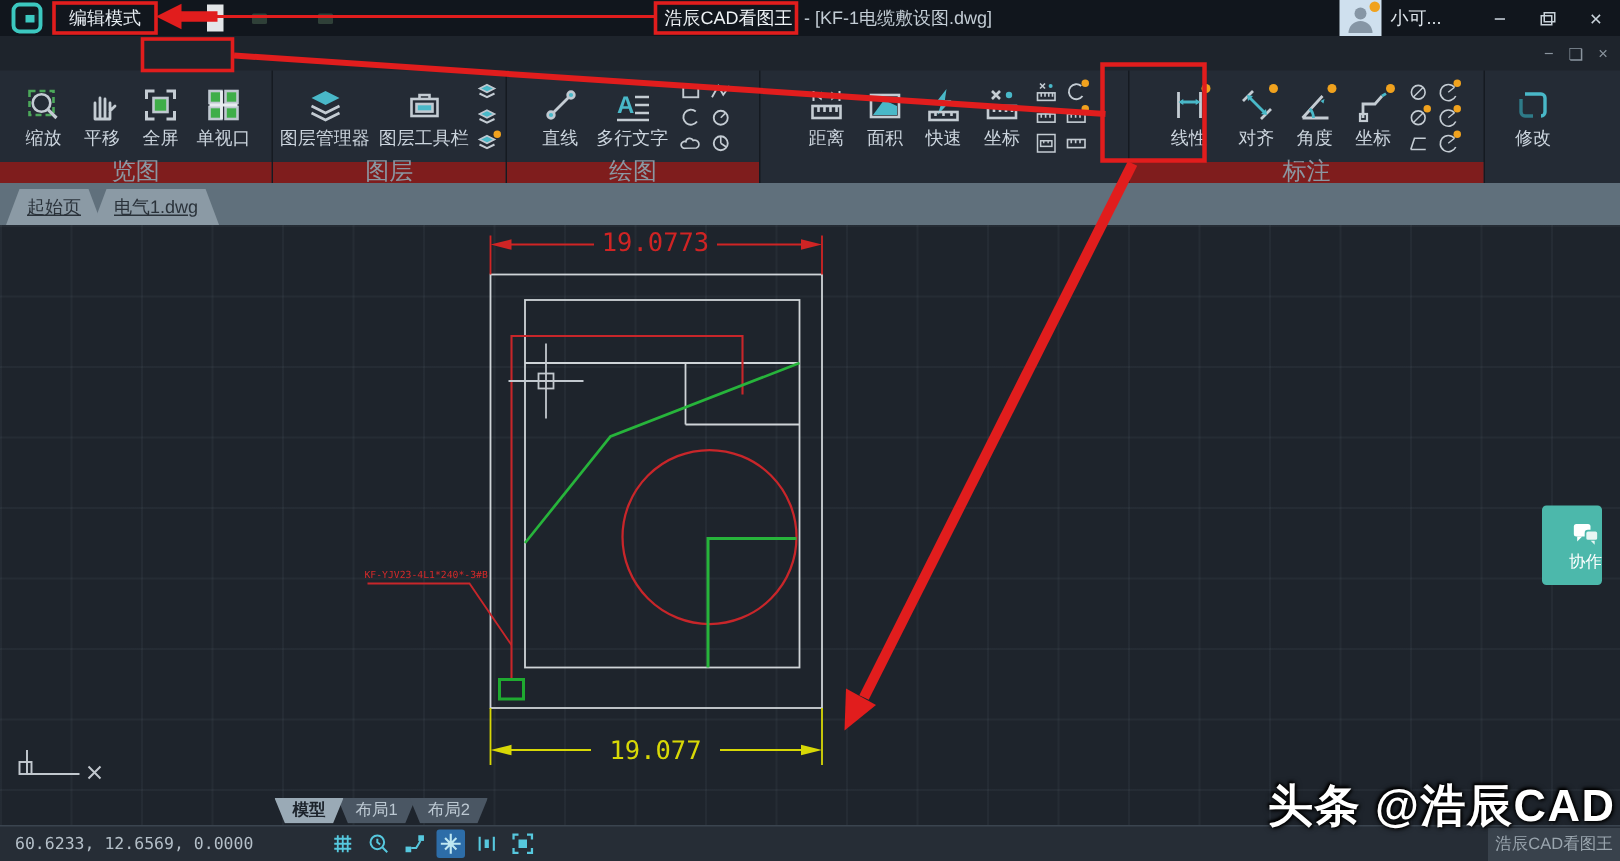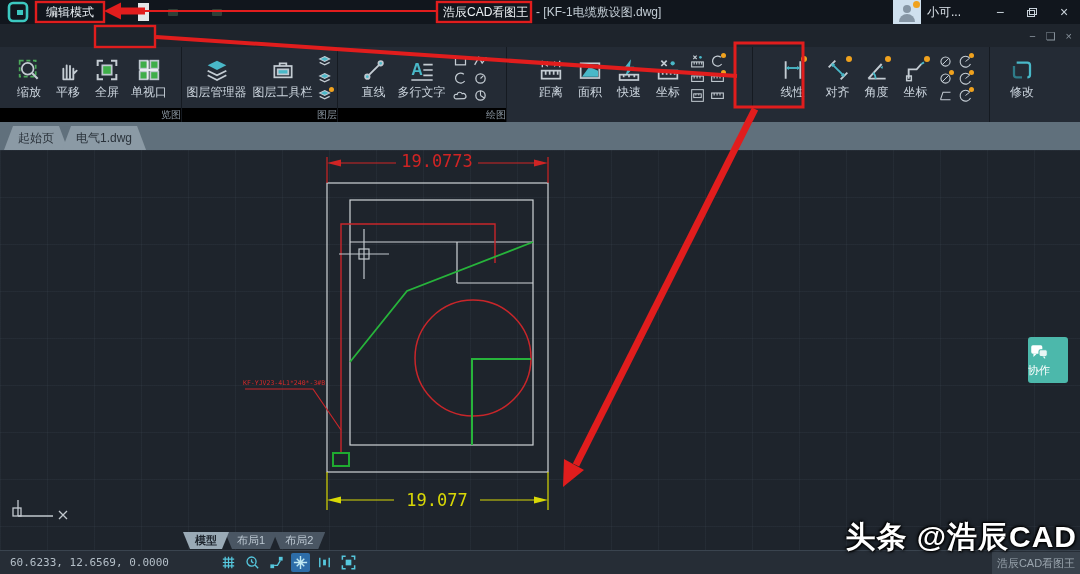--- a/index.html
+++ b/index.html
@@ -29,58 +29,58 @@
 
   
   .menubar { position:absolute; left:0; top:24px; width:1080px; height:23px; background:#1b222a; }
   .menu-item { position:absolute; top:3px; height:19px; color:#b9c4cd; font-size:12px; line-height:19px; }
   .menu-item.active { color:#ffffff; }
 
   
   .ribbon { position:absolute; left:0; top:47px; width:1080px; height:75px; background:#242b35; display:flex; }
   .rgroup { position:relative; height:75px; border-right:1px solid #151a21; padding:2px 4px 14px 4px;
             display:flex; align-items:center; justify-content:center; gap:5px; }
-  .rgroup-label { position:absolute; left:0; bottom:0; width:100%; height:14px; background:#000000;
-                  color:#8b97a2; font-size:10px; text-align:right; line-height:14px; }
+  .rgroup-label { position:absolute; left:0; bottom:0; width:100%; height:14px; background:#7f1d1d;
+                  color:#8b97a2; font-size:16px; text-align:center; line-height:14px; }
   .bigbtn { display:flex; flex-direction:column; align-items:center; justify-content:center;
             min-width:34px; padding:1px 2px; }
   .bigbtn .ic { position:relative; width:26px; height:26px; display:flex; align-items:center; justify-content:center; }
   .bigbtn .lb { color:#ccd5de; font-size:12px; white-space:nowrap; margin-top:1px; }
   .smallcol { display:flex; flex-direction:column; gap:2px; justify-content:center; }
   .smallic { position:relative; width:15px; height:15px; }
   .odot { position:absolute; width:6px; height:6px; border-radius:50%; background:#f0a21e; top:-1px; right:-1px; }
   .odot.sm { width:5px; height:5px; }
   svg.icn { stroke:#bfc8d0; fill:none; stroke-width:1.3; }
   .mdi-btns { position:absolute; right:8px; top:30px; display:flex; gap:10px; color:#8a949e; font-size:11px; }
 
   
   .doctabs { position:absolute; left:0; top:122px; width:1080px; height:28px; background:#60707c;
              display:flex; align-items:flex-end; padding-left:4px; }
   .dtab { height:24px; padding:0 14px; font-size:12px; line-height:24px; margin-right:-6px;
           clip-path:polygon(9px 0, calc(100% - 9px) 0, 100% 100%, 0 100%);
-          background:#8b9aa5; color:#2a323a; }
+          background:#8b9aa5; color:#2a323a;text-decoration:underline; }
   .dtab.active { background:#1d242c; color:#ffffff; font-weight:bold; z-index:2; }
 
   
   .canvas { position:absolute; left:0; top:150px; width:1080px; height:400px; background:#1e242c;
             background-image:linear-gradient(rgba(160,175,190,0.055) 1px, transparent 1px),
                              linear-gradient(90deg, rgba(160,175,190,0.055) 1px, transparent 1px);
             background-size:47px 47px; }
   .canvas svg.draw { position:absolute; left:0; top:0; }
 
   
   .layouttabs { position:absolute; left:183px; bottom:1px; display:flex; }
   .ltab { height:17px; padding:0 12px; font-size:11px; line-height:17px; margin-right:-4px;
           clip-path:polygon(0 0, 100% 0, calc(100% - 7px) 100%, 7px 100%);
           background:#4a5663; color:#bcc8d2; }
   .ltab.active { background:#9aaab6; color:#1c232b; font-weight:bold; z-index:2; }
 
   
-  .collab { position:absolute; left:1028px; top:187px; width:40px; height:46px; background:#4cb8ab;
-            border-radius:3px; display:flex; flex-direction:column; align-items:flex-start; justify-content:center; }
+  .collab { position:absolute; left:1028px; top:187px; width:40px; height:53px; background:#4cb8ab;
+            border-radius:3px; display:flex; flex-direction:column; align-items:flex-end; justify-content:center; }
   .collab .lb { color:#ffffff; font-size:11px; margin-top:1px; }
 
   
   .statusbar { position:absolute; left:0; top:550px; width:1080px; height:24px; background:#262d36;
                border-top:1px solid #3a444f; }
   .coords { position:absolute; left:10px; top:5px; color:#b4bfc8; font-size:11px;
             font-family:"DejaVu Sans Mono", monospace; }
   .sticons { position:absolute; left:219px; top:2px; display:flex; gap:5px; }
   .stic { width:19px; height:19px; display:flex; align-items:center; justify-content:center; border-radius:2px; }
   .stic.hl { background:#2d6da8; }
@@ -515,20 +515,21 @@
         <span class="smallic"><svg class="icn" width="15" height="15">
               <use href="#sy-circ-b"></use>
             </svg><span class="odot sm"></span></span>
         <span class="smallic"><svg class="icn" width="15" height="15">
               <use href="#sy-circ-b"></use>
             </svg><span class="odot sm"></span></span>
         <span class="smallic"><svg class="icn" width="15" height="15">
               <use href="#sy-circ-b"></use>
             </svg><span class="odot sm"></span></span>
       </div>
+      <div class="rgroup-label">标注</div>
     </div>
 
     <div class="rgroup" style="width:90px; border-right:none">
       <div class="bigbtn" style="margin-right:26px">
         <span class="ic">
             <svg class="icn" width="24" height="24">
               <use href="#sy-modify"></use>
             </svg>
           </span>
         <span class="lb">修改</span>

